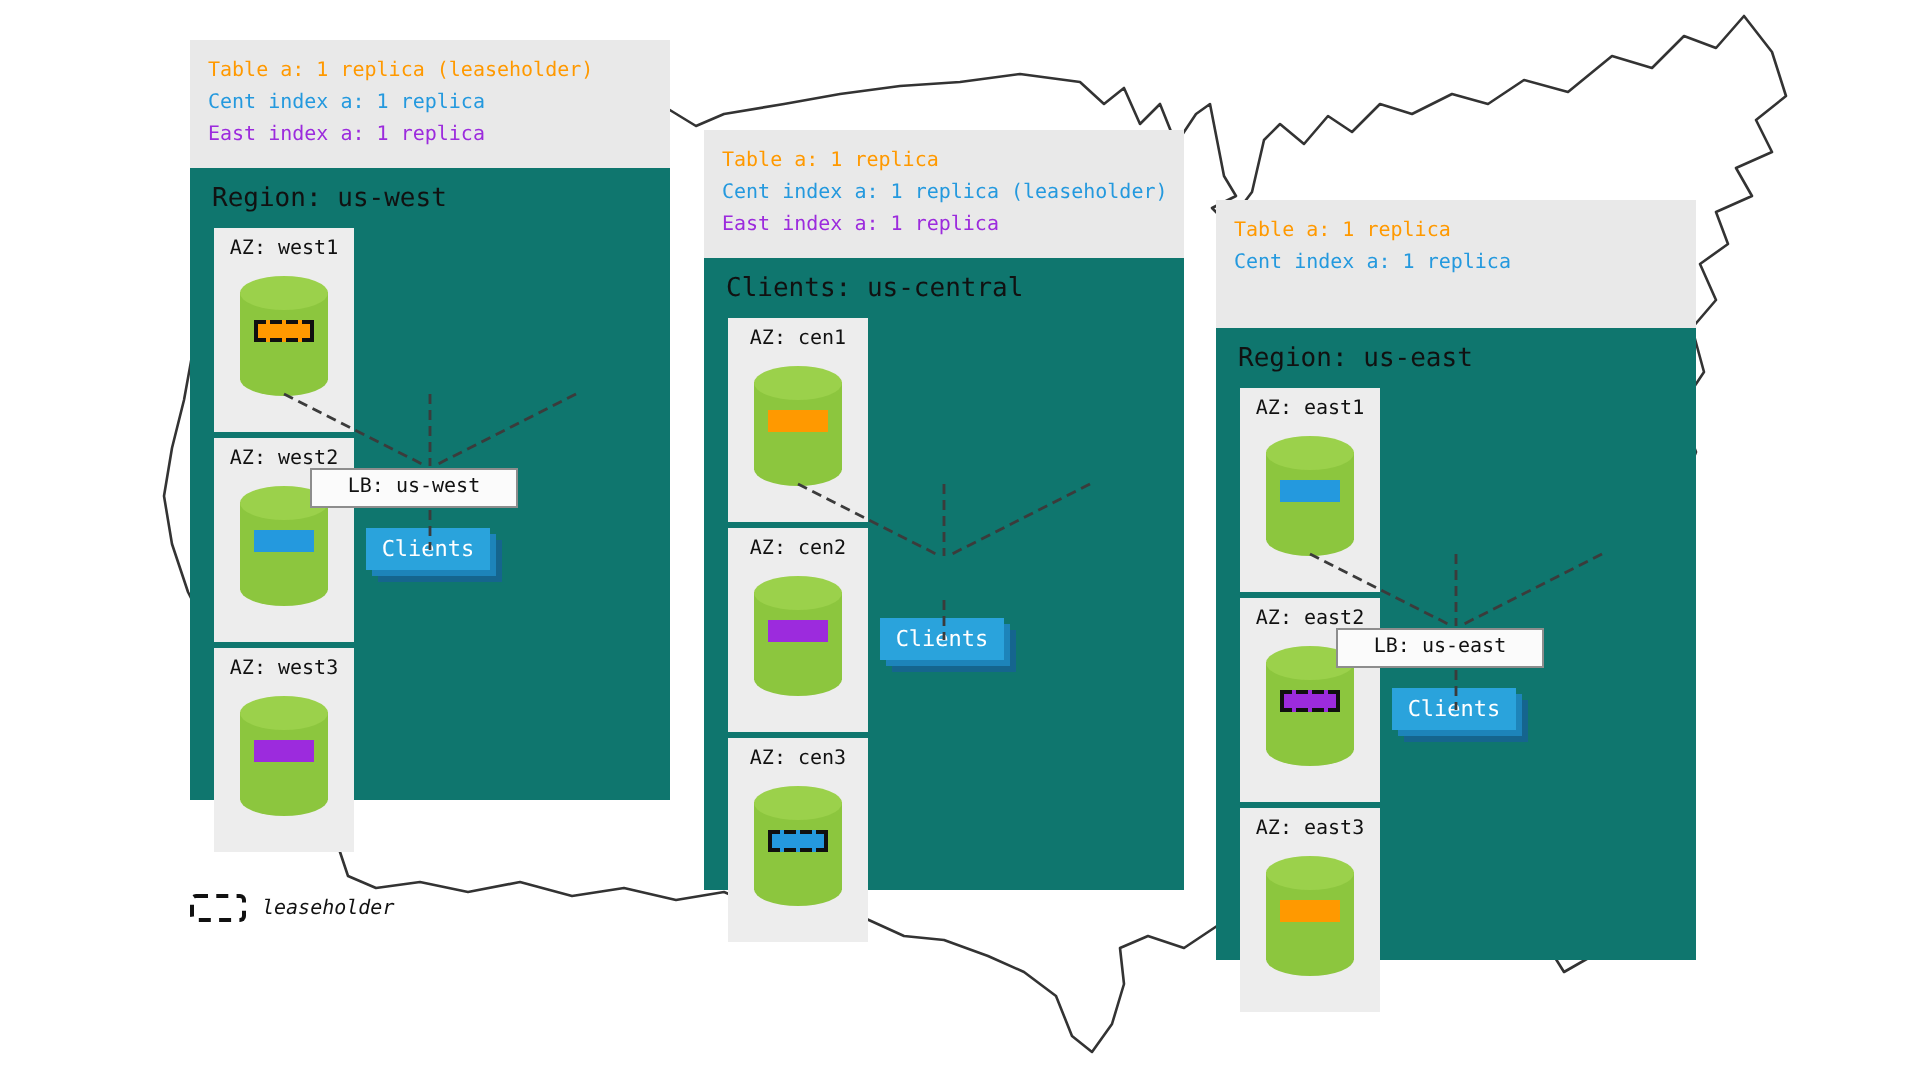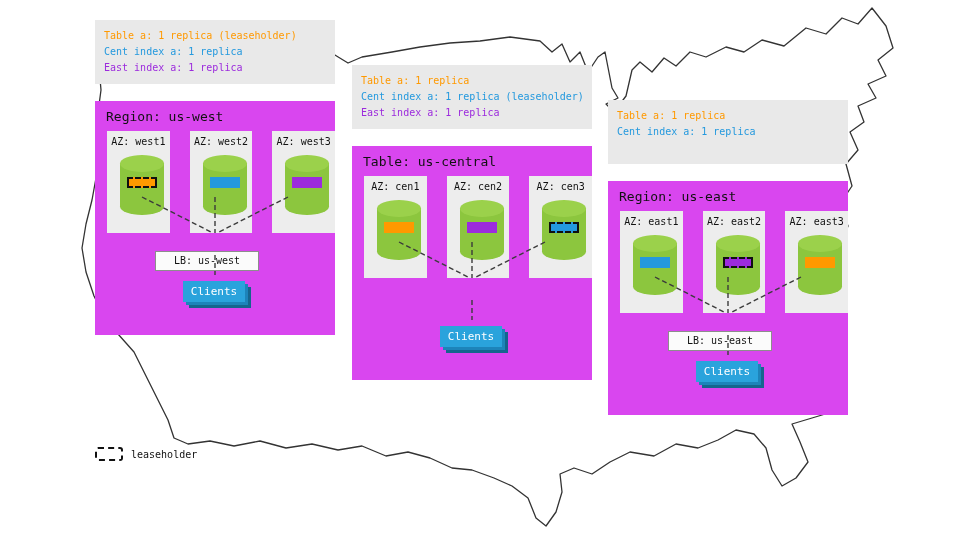--- a/index.html
+++ b/index.html
@@ -5,40 +5,40 @@
   html,body{margin:0;padding:0;background:#fff;}
   .canvas{position:relative;width:960px;height:540px;background:#ffffff;overflow:hidden;
           font-family:"DejaVu Sans Mono","Liberation Mono",monospace;}
   .layer{position:absolute;left:0;top:0;width:960px;height:540px;}
   #map-layer{z-index:0;}
   #overlay-layer{z-index:5;pointer-events:none;}
 
   .panel{position:absolute;width:240px;z-index:2;}
   .summary{background:#e9e9e9;height:64px;box-sizing:border-box;padding:8px 0 0 9px;}
   .summary .line{font-size:10px;line-height:16px;white-space:pre;}
-  .regionbox{position:relative;background:#d946ef;height:234px;margin-top:17px;}
+  .regionbox{position:relative;background:#0f766e;height:316px;}
   .region-title{font-size:13px;color:#111;padding:8px 0 0 11px;height:30px;box-sizing:border-box;}
-  .az-row{display:flex;gap:20px;padding-left:12px;}
+  .az-row{display:flex;gap:3px;padding-left:12px;flex-direction:column;}
   .az{width:70px;height:102px;background:#ededed;position:relative;}
   .az-label{font-size:10px;text-align:center;padding-top:5px;color:#111;}
 
   .cyl{position:absolute;left:13px;top:24px;width:44px;height:60px;}
   .cyl-mid{position:absolute;top:8px;left:0;width:44px;height:44px;background:#8cc63e;}
   .cyl-bot{position:absolute;bottom:0;left:0;width:44px;height:17px;border-radius:50%;background:#8cc63e;}
   .cyl-top{position:absolute;top:0;left:0;width:44px;height:17px;border-radius:50%;background:#9bd14b;}
   .bar{position:absolute;left:7px;top:22px;width:30px;height:11px;box-sizing:border-box;}
   .bar.leaseholder{border:2px dashed #101010;}
 
   .lb{position:absolute;left:60px;top:150px;width:104px;height:20px;background:#fbfbfb;
       border:1px solid #8d8d8d;box-sizing:border-box;font-size:10px;text-align:center;
       line-height:18px;color:#111;}
   .clients{position:absolute;left:88px;top:180px;width:62px;height:21px;color:#fff;font-size:11px;
       text-align:center;line-height:21px;box-shadow:3px 3px 0 #1d84ba,6px 6px 0 #15658e;}
 
-  .legend{position:absolute;left:95px;top:447px;display:flex;align-items:center;gap:8px;z-index:2;}
+  .legend{position:absolute;left:95px;top:447px;display:flex;align-items:center;gap:8px;z-index:2;font-style:italic;}
   .legend-swatch{width:24px;height:10px;border:2px dashed #111;border-radius:3px;background:transparent;}
   .legend-label{font-size:10px;color:#111;}
 
   .mapline{fill:none;stroke:#333;stroke-width:1.3;stroke-linejoin:round;}
   .dash{stroke:#3b3b3b;stroke-width:1.4;stroke-dasharray:5 3;}
 </style>
 </head>
 <body>
 
 <div class="canvas">
@@ -97,21 +97,21 @@
     </div>
   </div>
 
   <div class="panel" style="left:352px;top:65px;">
     <div class="summary">
       <div class="line" style="color: rgb(255, 153, 0);">Table a: 1 replica</div>
       <div class="line" style="color: rgb(36, 153, 222);">Cent index a: 1 replica (leaseholder)</div>
       <div class="line" style="color: rgb(156, 43, 221);">East index a: 1 replica</div>
     </div>
     <div class="regionbox">
-      <div class="region-title">Table: us-central</div>
+      <div class="region-title">Clients: us-central</div>
       <div class="az-row">
         <div class="az">
           <div class="az-label">AZ: cen1</div>
           <div class="cyl">
             <div class="cyl-bot"></div>
             <div class="cyl-mid"></div>
             <div class="cyl-top"></div>
             <div class="bar" style="background: rgb(255, 153, 0);"></div>
           </div>
         </div>

